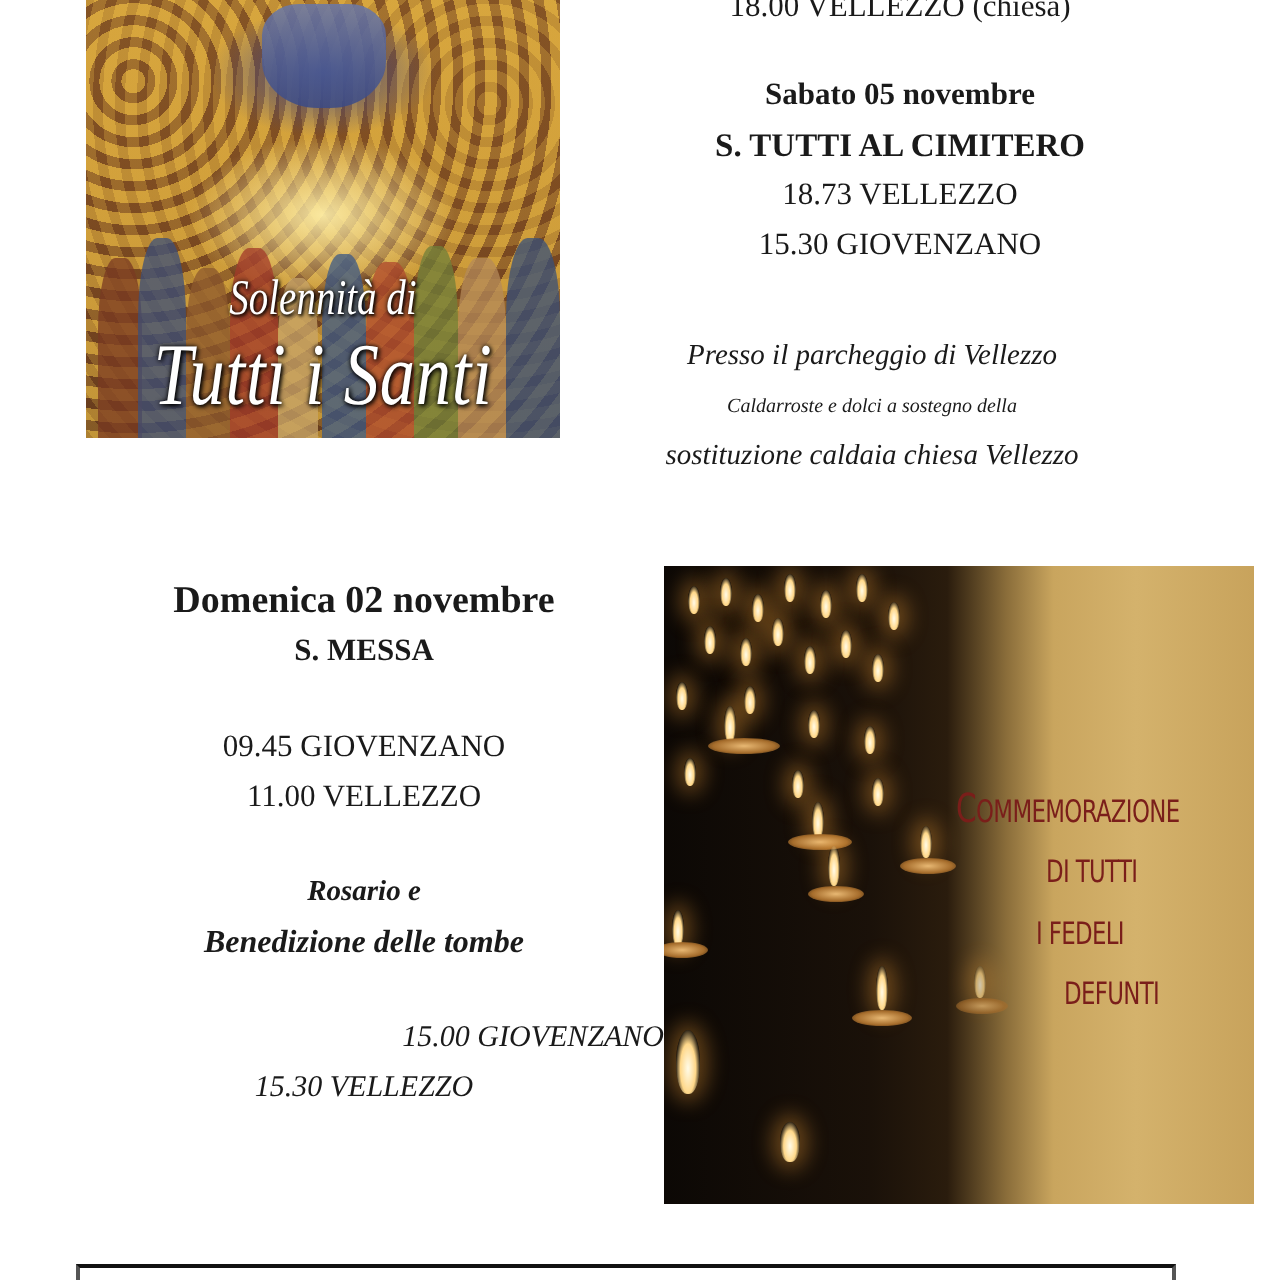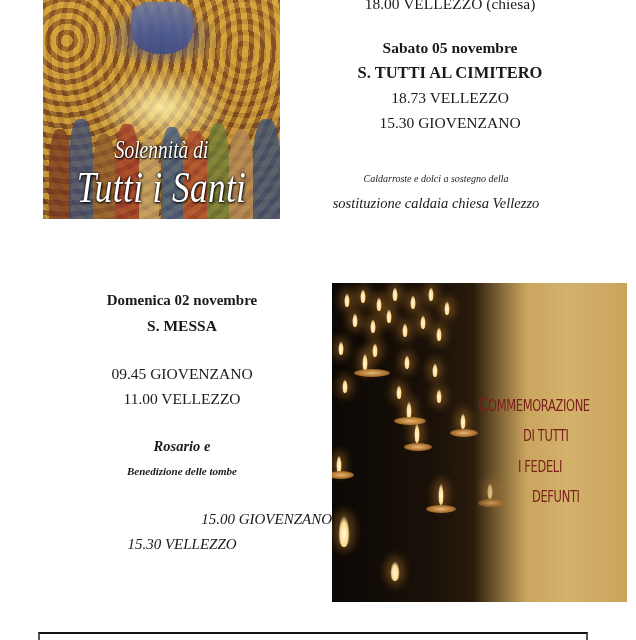--- a/index.html
+++ b/index.html
@@ -61,33 +61,34 @@
 <div class="abs center" style="left:300px;top:-9px;width:300px;">
   <div class="line">18.00 VELLEZZO  (chiesa)</div>
   <div class="line" style="height:19px;"></div>
   <div class="line b">Sabato 05 novembre</div>
   <div class="line b" style="font-size:16.5px;">S. TUTTI AL CIMITERO</div>
   <div class="line">18.73 VELLEZZO</div>
   <div class="line">15.30 GIOVENZANO</div>
 </div>
 
 <div class="abs center" style="left:286px;top:166px;width:300px;">
+  <div class="line i" style="font-size:14.5px;">Presso il parcheggio di Vellezzo</div>
   <div class="line i" style="font-size:10px;">Caldarroste e dolci a sostegno della</div>
   <div class="line i" style="font-size:14.5px;">sostituzione caldaia chiesa Vellezzo</div>
 </div>
 
 <div class="abs center" style="left:32px;top:288px;width:300px;">
-  <div class="line b" style="font-size:15px;">Domenica 02 novembre</div>
+  <div class="line b" style="font-size:19px;">Domenica 02 novembre</div>
   <div class="line b">S. MESSA</div>
   <div class="line" style="height:23px;"></div>
   <div class="line">09.45 GIOVENZANO</div>
   <div class="line">11.00 VELLEZZO</div>
   <div class="line" style="height:23px;"></div>
   <div class="line b i" style="font-size:14.5px;">Rosario e</div>
-  <div class="line b i" style="font-size:11px;">Benedizione delle tombe</div>
+  <div class="line b i" style="font-size:16px;">Benedizione delle tombe</div>
   <div class="line" style="height:23px;"></div>
   <div class="line i" style="font-size:15px;text-align:right;">15.00 GIOVENZANO</div>
   <div class="line i" style="font-size:15px;">15.30 VELLEZZO</div>
 </div>
 
 <div id="img-defunti" class="abs">
   <span class="flame" style="left:12px;top:10px;"></span>
   <span class="flame" style="left:28px;top:6px;"></span>
   <span class="flame" style="left:44px;top:14px;"></span>
   <span class="flame" style="left:60px;top:4px;"></span>

